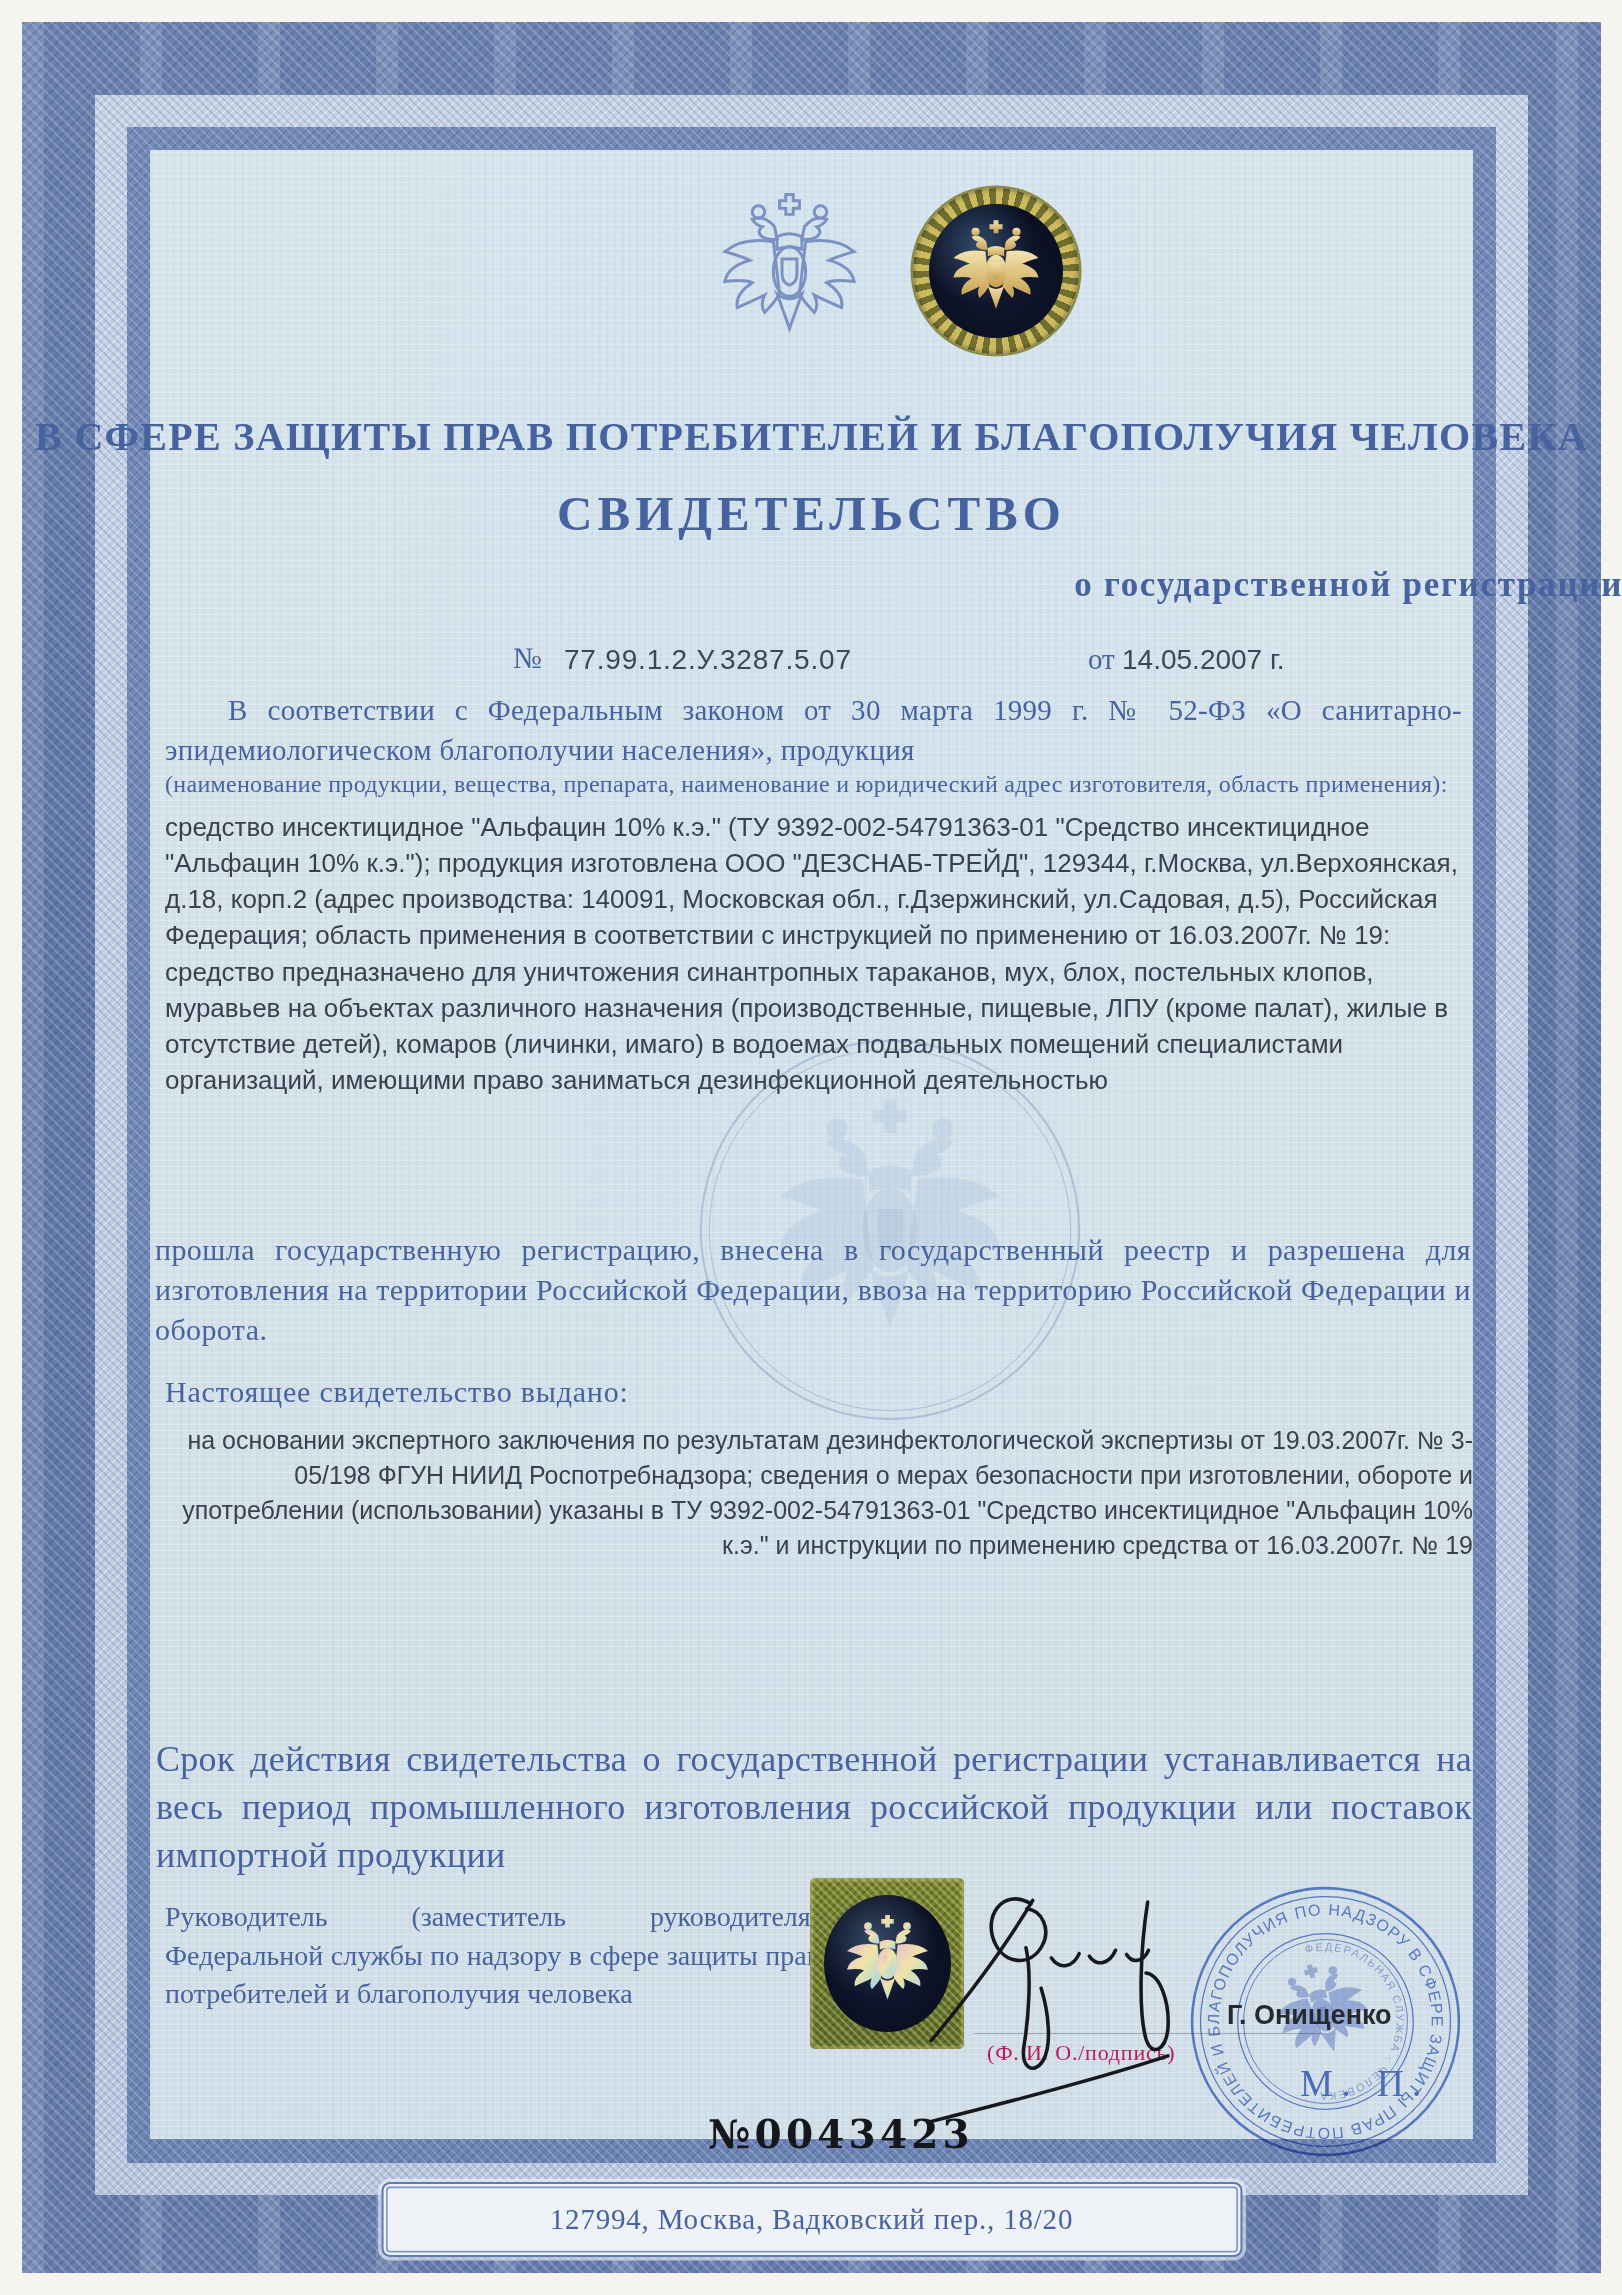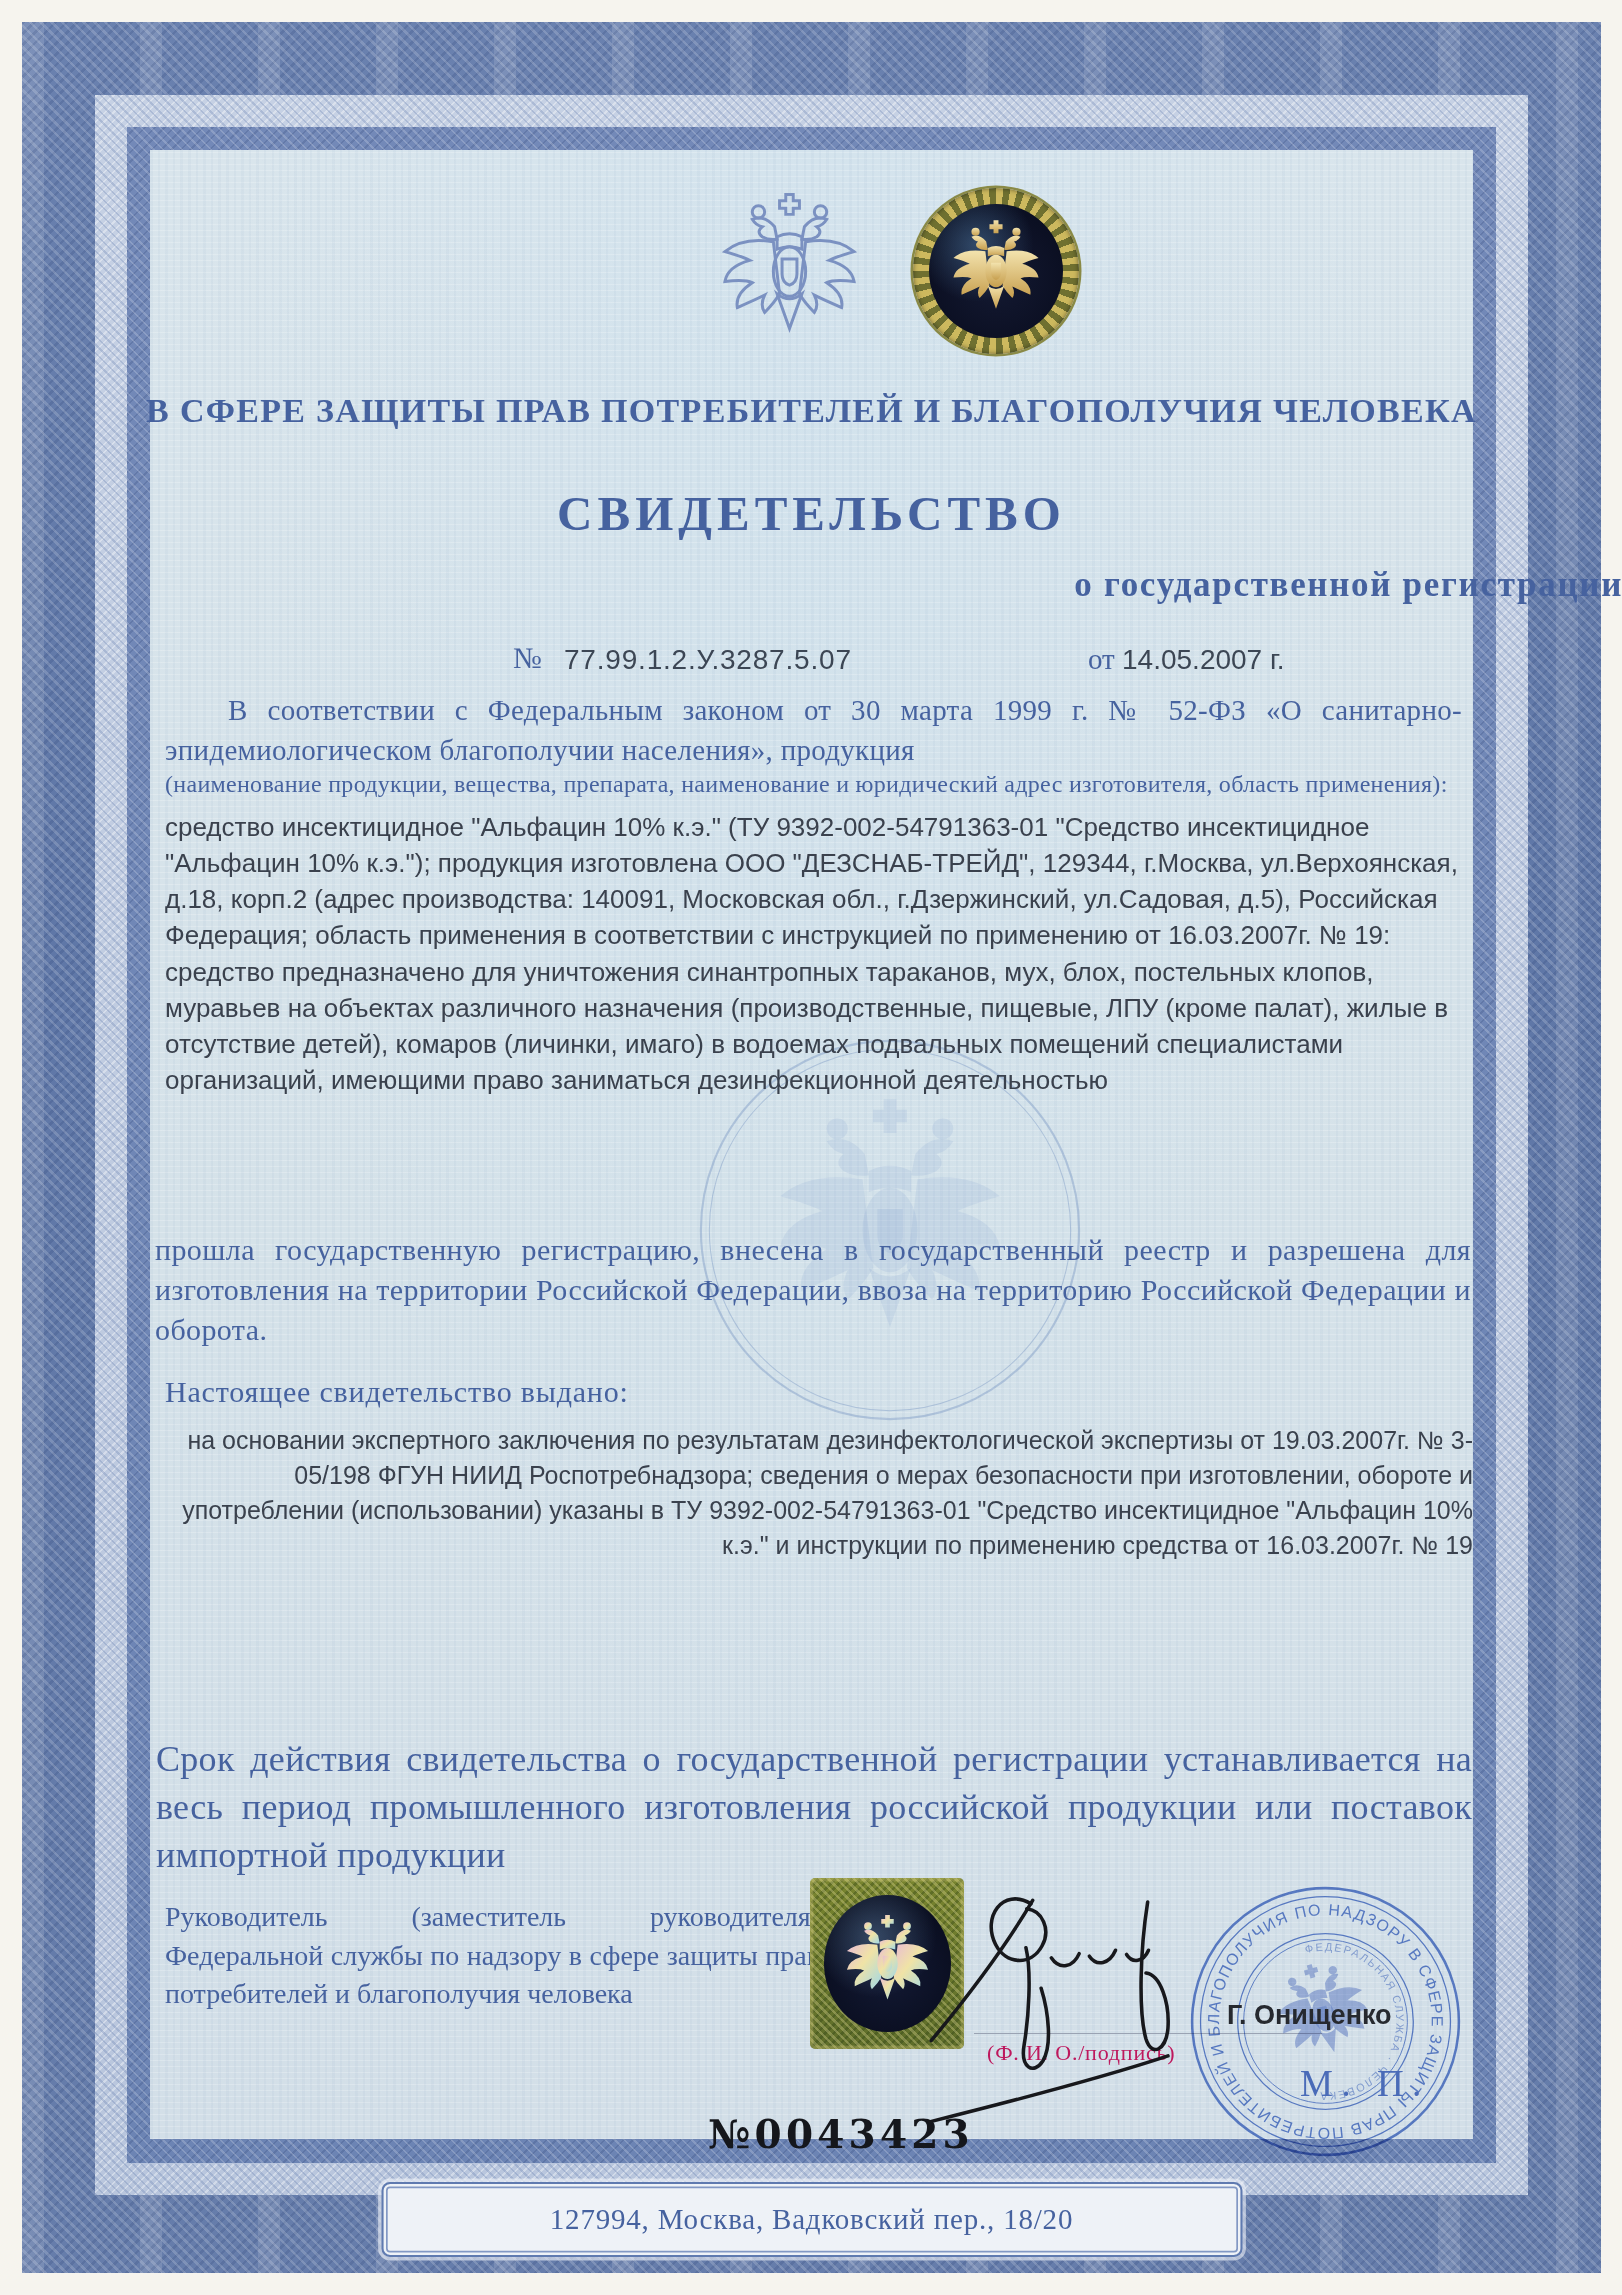--- a/index.html
+++ b/index.html
@@ -36,21 +36,21 @@
       display:flex;align-items:center;justify-content:center;}
   .holo-inner{width:134px;height:134px;border-radius:50%;background:
       radial-gradient(circle at 35% 30%, rgba(110,170,220,.35), rgba(0,0,0,0) 45%),
       radial-gradient(circle at 50% 55%, #141a33 0%, #0b0f22 70%);
       display:flex;align-items:center;justify-content:center;}
   .holo-inner svg{width:100px;height:108px;}
   
   .accent{color:#46629f;}
   .hdr{position:absolute;width:100%;text-align:center;font-weight:700;letter-spacing:1.3px;}
   .hdr1{top:372px;font-size:31px;}
-  .hdr2{top:392px;font-size:34px;}
+  .hdr2{top:413px;font-size:40px;}
   .title{position:absolute;top:485px;width:100%;text-align:center;font-weight:700;
          font-size:49px;letter-spacing:5px;}
   .subtitle{position:absolute;top:565px;width:100%;text-align:right;font-weight:700;
          font-size:35px;letter-spacing:1.7px;}
   .numrow{position:absolute;top:641px;left:165px;width:1293px;height:41px;}
   .no-label{position:absolute;left:348px;top:0;font-size:30px;}
   .no-value{position:absolute;left:399px;top:3.4px;font-family:"Liberation Sans",sans-serif;
             font-size:28px;color:#3c4654;letter-spacing:0.8px;}
   .date-part{position:absolute;left:923px;top:1.7px;font-size:29px;}
   .date-value{font-family:"Liberation Sans",sans-serif;font-size:28px;color:#3c4654;}

